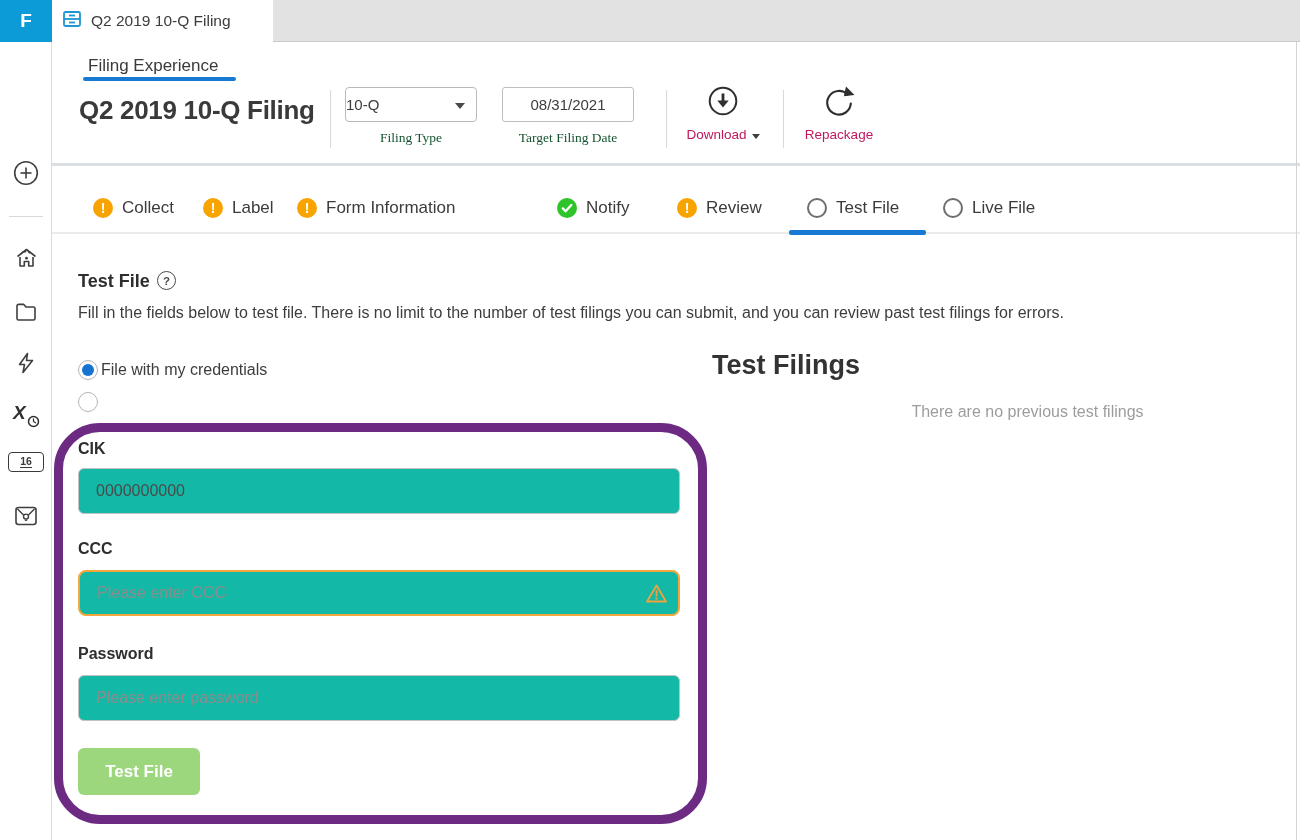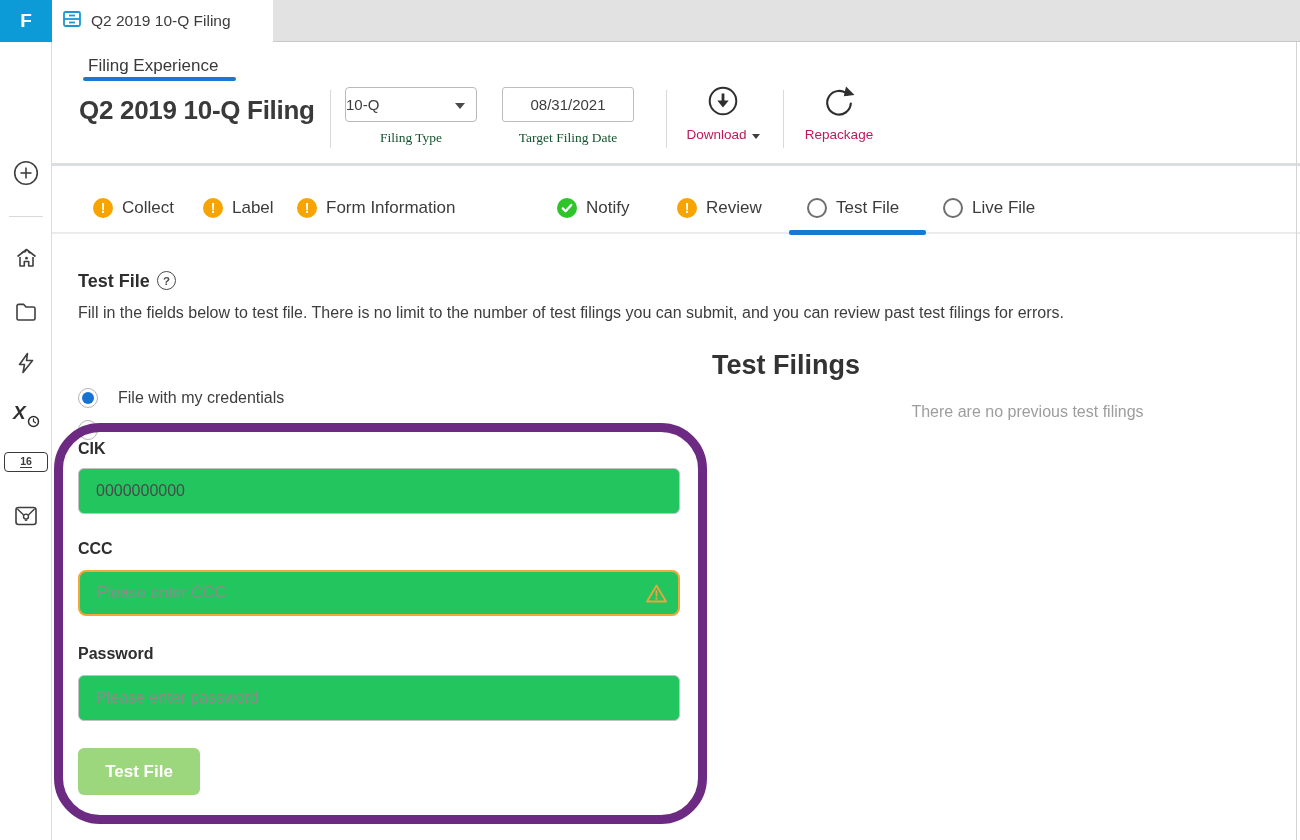--- a/index.html
+++ b/index.html
@@ -15,21 +15,21 @@
   .tabbar-gray { position:absolute; left:273px; top:0; width:1027px; height:42px;
     background:#e2e2e2; border-bottom:1px solid #c8c8c8; }
   .active-tab { position:absolute; left:62px; top:0; height:42px;
     display:flex; align-items:center; gap:9px; background:#fff; padding:0 10px 0 0; }
   .active-tab .ttl { font-size:15.5px; color:#3c3c3c; }
   
   .sidebar { position:absolute; left:0; top:42px; width:52px; height:798px;
     background:#fff; border-right:1px solid #dcdcdc; }
   .side-ic { position:absolute; left:0; width:52px; display:flex; justify-content:center; cursor:pointer; }
   .side-div { position:absolute; left:9px; top:174px; width:34px; height:1px; background:#d9d9d9; }
-  .cal16 { width:44px; height:20px; border:1.6px solid #3a3a3a; border-radius:4px;
+  .cal16 { width:36px; height:20px; border:1.6px solid #3a3a3a; border-radius:4px;
     display:flex; align-items:center; justify-content:center; }
   .cal16 span { font-size:10.5px; font-weight:bold; color:#3a3a3a; line-height:1;
     border-bottom:1.5px solid #3a3a3a; padding-bottom:1px; }
   .xclock { position:relative; width:26px; height:24px; }
   .xclock .xg { font-size:19px; font-weight:800; font-style:italic; color:#2f2f2f; line-height:22px; }
   .xclock svg { position:absolute; right:-1px; bottom:-2px; }
   
   .subtab { position:absolute; left:88px; top:56px; font-size:17px; color:#3a3a3a; cursor:pointer; }
   .subtab-underline { position:absolute; left:83px; top:77px; width:153px; height:4px;
     background:#1779d1; border-radius:2px; }
@@ -59,30 +59,30 @@
   .sico.pending { background:#fff; border:2px solid #6e6e6e; }
   .steps-divider { position:absolute; left:52px; top:232px; width:1248px; height:2px; background:#ebebeb; }
   .active-underline { position:absolute; left:789px; top:230px; width:137px; height:5px;
     background:#1779d1; border-radius:2px; }
   
   .sec-heading { position:absolute; left:78px; top:271px; font-size:18px; font-weight:bold; color:#2e2e2e; }
   .help-ic { position:absolute; left:157px; top:271px; width:19px; height:19px; border-radius:50%;
     border:1.6px solid #4a4a4a; color:#4a4a4a; font-size:11.5px; font-weight:bold;
     display:flex; align-items:center; justify-content:center; cursor:pointer; }
   .desc { position:absolute; left:78px; top:304px; width:1180px; font-size:16px; color:#3d3d3d; }
-  .radio-row { position:absolute; left:78px; display:flex; align-items:center; gap:20px;
-    font-size:16px; color:#3d3d3d; cursor:pointer;margin-top:28px; }
+  .radio-row { position:absolute; left:78px; display:flex; align-items:center; gap:3px;
+    font-size:16px; color:#3d3d3d; cursor:pointer; }
   .radio { width:20px; height:20px; border-radius:50%; border:1px solid #b5b5b5;
     background:#fff; position:relative; flex:0 0 auto; }
   .radio.sel::after { content:''; position:absolute; left:3px; top:3px; right:3px; bottom:3px;
     background:#1673d2; border-radius:50%; }
   .field-label { position:absolute; left:78px; font-size:16px; font-weight:bold; color:#2e2e2e; }
   .tinput { position:absolute; left:78px; width:602px; height:46px; border:1px solid #c2c2c2;
     border-radius:6px; padding:0 44px 0 17px; font-size:16px; color:#4a4a4a;
-    font-family:"Liberation Sans", sans-serif; background:#22c55e; outline:none; }
+    font-family:"Liberation Sans", sans-serif; background:#14b8a6; outline:none; }
   .tinput::placeholder { color:#8c8c8c; opacity:1; }
   .tinput.warn-border { border:2px solid #f3a73b; border-radius:8px; }
   .ccc-warn { position:absolute; left:645px; top:583px; pointer-events:none; }
   .submit-btn { position:absolute; left:78px; top:748px; width:122px; height:47px;
     background:#9cd77d; border:none; border-radius:6px; color:#fff; font-weight:bold;
     font-size:17px; font-family:"Liberation Sans", sans-serif; cursor:default; }
   .purple-ring { position:absolute; left:54px; top:423px; width:653px; height:401px;
     border:9px solid #6d2a83; border-radius:46px; pointer-events:none; }
   
   .rp-title { position:absolute; left:712px; top:350px; font-size:27px; font-weight:600; color:#333; }

